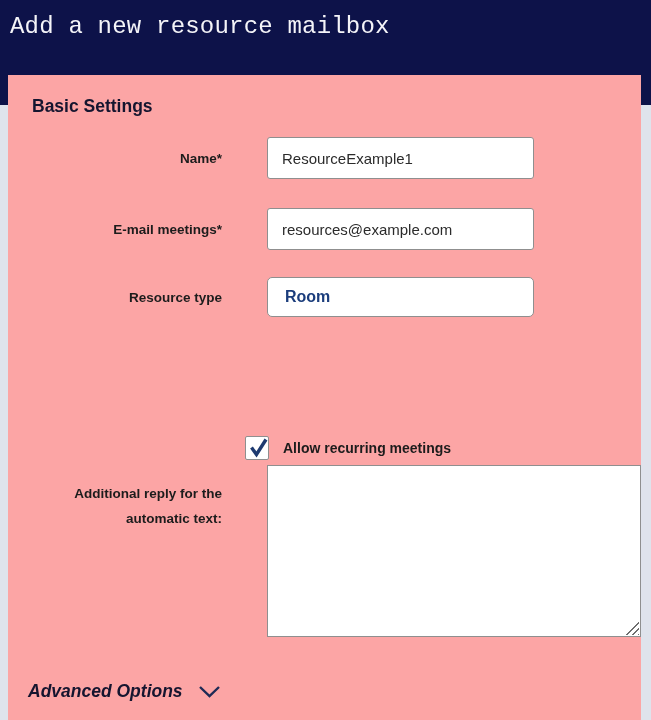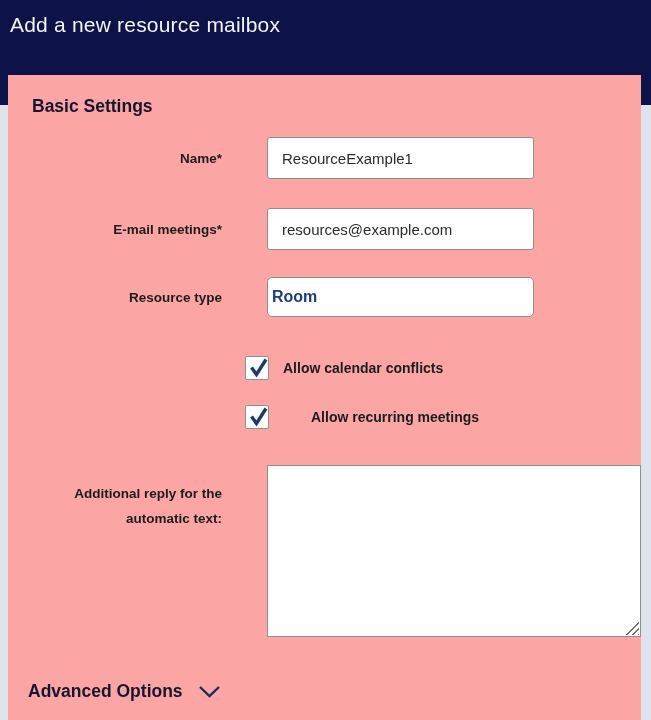--- a/index.html
+++ b/index.html
@@ -11,23 +11,24 @@
     position: relative;
   }
   .header-band {
     position: absolute; top: 0; left: 0;
     width: 651px; height: 105px;
     background: #0d1249;
   }
   .page-title {
     position: absolute; top: 13px; left: 10px;
     color: #f4f4f8;
-    font-size: 21px;
+    font-size: 24px;
     font-weight: 400;
     letter-spacing: 0.2px;
+    font-family: Liberation Mono, monospace;
   }
   .card {
     position: absolute; top: 75px; left: 8px;
     width: 633px; height: 645px;
     background: #fca5a5;
   }
   .section-title {
     position: absolute; top: 21px; left: 24px;
     font-size: 17.5px; font-weight: 700;
     color: #15152f;
@@ -57,21 +58,21 @@
     color: #2b2b2b;
     background: #fff;
     outline: none;
   }
   .select-box {
     width: 267px; height: 40px;
     border: 1px solid #8f8f8f;
     border-radius: 5px;
     background: #fff;
     display: flex; align-items: center;
-    padding: 0 4px;
+    padding: 0 17px;
     cursor: pointer;
   }
   .select-box .select-value {
     font-size: 16px; font-weight: 700;
     color: #1b3d7c;
   }
   .checkbox-row {
     position: absolute; left: 237px;
     display: flex; align-items: center;
   }
@@ -109,20 +110,21 @@
     position: absolute; right: 2px; bottom: 2px;
     width: 14px; height: 14px;
     background: repeating-linear-gradient(135deg, transparent 0 2.5px, #6e6e6e 2.5px 4px);
     clip-path: polygon(100% 0, 100% 100%, 0 100%);
     cursor: nwse-resize;
   }
   .advanced-row {
     position: absolute; top: 606px; left: 20px;
     display: flex; align-items: center;
     cursor: pointer;
+    font-style: italic;
   }
   .advanced-label {
     font-size: 17.5px; font-weight: 700;
     color: #15152f;
   }
   .chevron-wrap { margin-left: 15px; display: flex; align-items: center; }
 </style>
 </head>
 <body>
 
@@ -150,32 +152,22 @@
 
   <div class="form-row" style="top:202px; height:40px;">
     <div class="label-col">Resource type</div>
     <div class="field-col">
       <div class="select-box">
         <span class="select-value">Room</span>
       </div>
     </div>
   </div>
 
-  <div class="checkbox-row" style="top:281px;">
-    <div class="checkbox">
-      <span>
-        <svg width="24" height="24" viewBox="0 0 24 24">
-          <path d="M4.5 11.5 L9.5 18.5 L19 3.5" fill="none" stroke="#1d3a70" stroke-width="3.4"></path>
-        </svg>
-      </span>
-    </div>
-    <span class="checkbox-label">Allow calendar conflicts</span>
-  </div>
 
-  <div class="checkbox-row" style="top:330px;gap:28px;">
+  <div class="checkbox-row" style="top:361px;">
     <div class="checkbox">
       <span>
         <svg width="24" height="24" viewBox="0 0 24 24">
           <path d="M4.5 11.5 L9.5 18.5 L19 3.5" fill="none" stroke="#1d3a70" stroke-width="3.4"></path>
         </svg>
       </span>
     </div>
     <span class="checkbox-label">Allow recurring meetings</span>
   </div>
 

